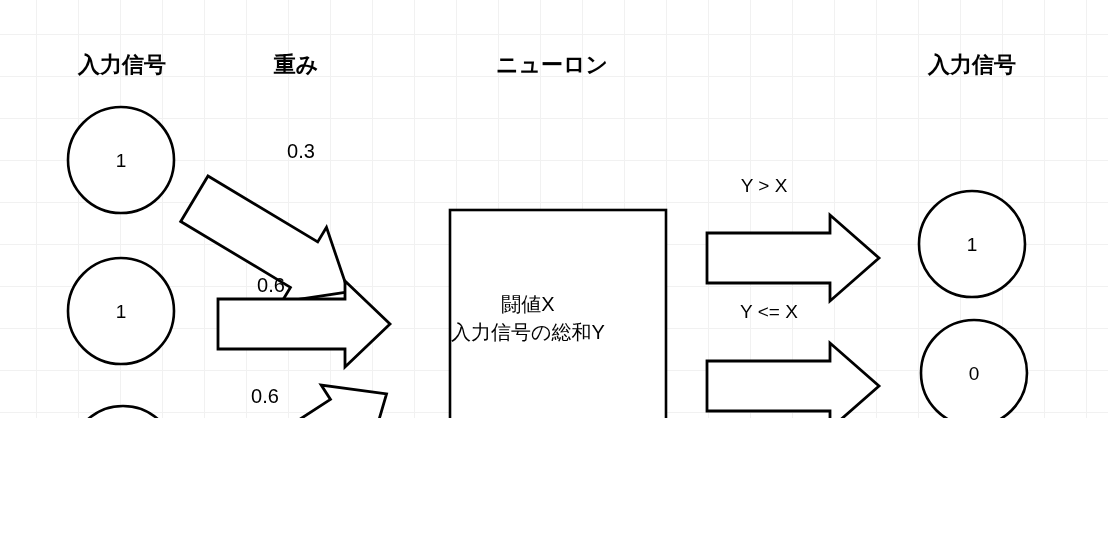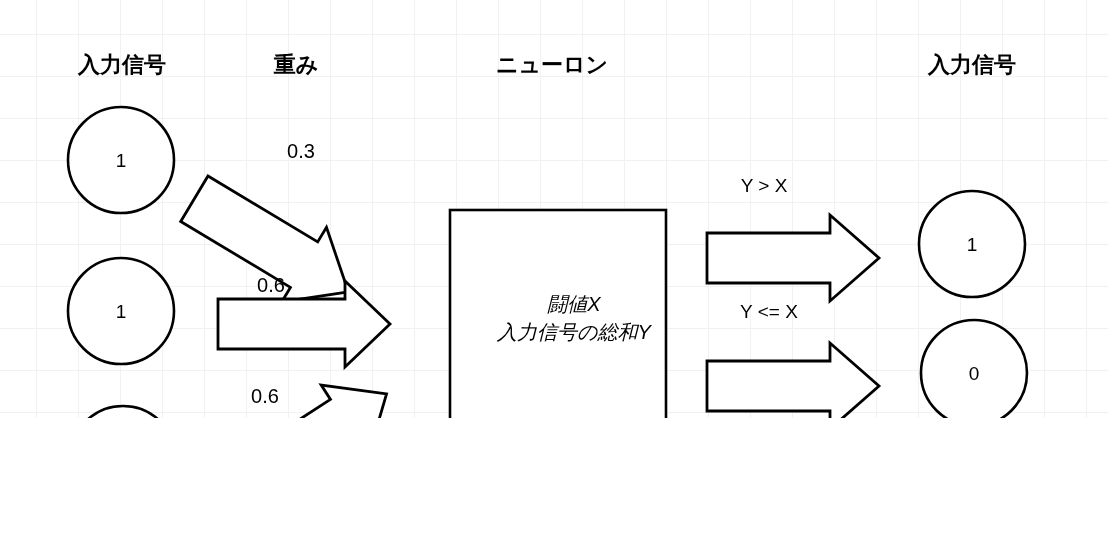--- a/index.html
+++ b/index.html
@@ -117,21 +117,21 @@
   <div class="col-header" style="left:972px; top:50px;">入力信号</div>
 
   <div class="node-value" style="left:121px; top:161px;">1</div>
   <div class="node-value" style="left:121px; top:312px;">1</div>
   <div class="node-value" style="left:123px; top:460px;">0</div>
 
   <div class="weight-label" style="left:301px; top:140px;">0.3</div>
   <div class="weight-label" style="left:271px; top:274px;">0.6</div>
   <div class="weight-label" style="left:265px; top:385px;">0.6</div>
 
-  <div class="box-text" style="left:574px; top:319px;font-style:italic;">
+  <div class="box-text" style="left:528px; top:319px;">
     <span>闘値X</span>
     <span>入力信号の総和Y</span>
   </div>
 
   <div class="cond-label" style="left:764px; top:175px;">Y &gt; X</div>
   <div class="cond-label" style="left:769px; top:301px;">Y &lt;= X</div>
 
   <div class="node-value" style="left:972px; top:245px;">1</div>
   <div class="node-value" style="left:974px; top:374px;">0</div>
 

